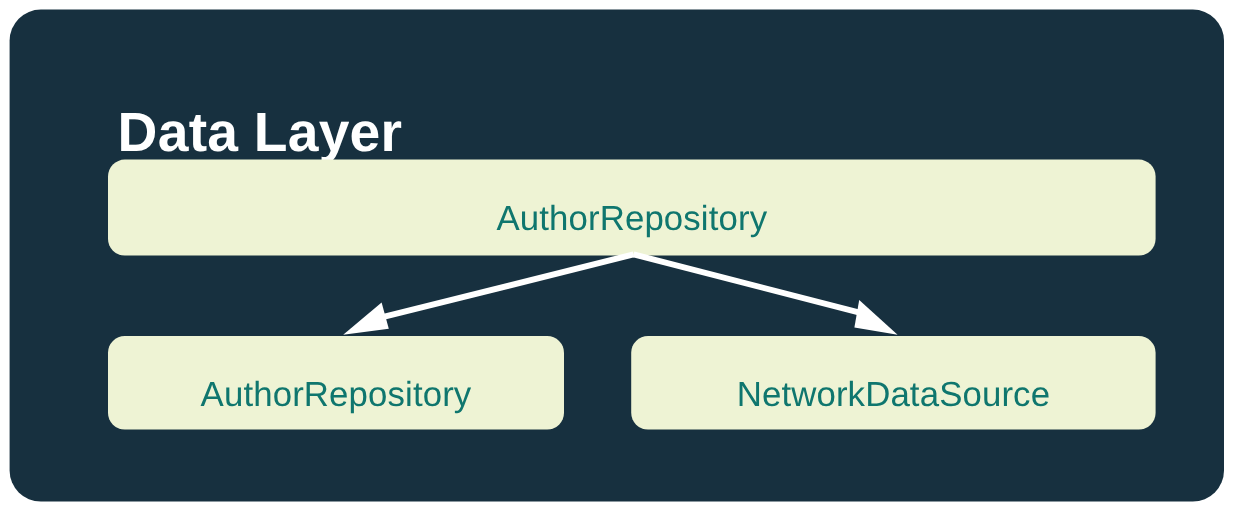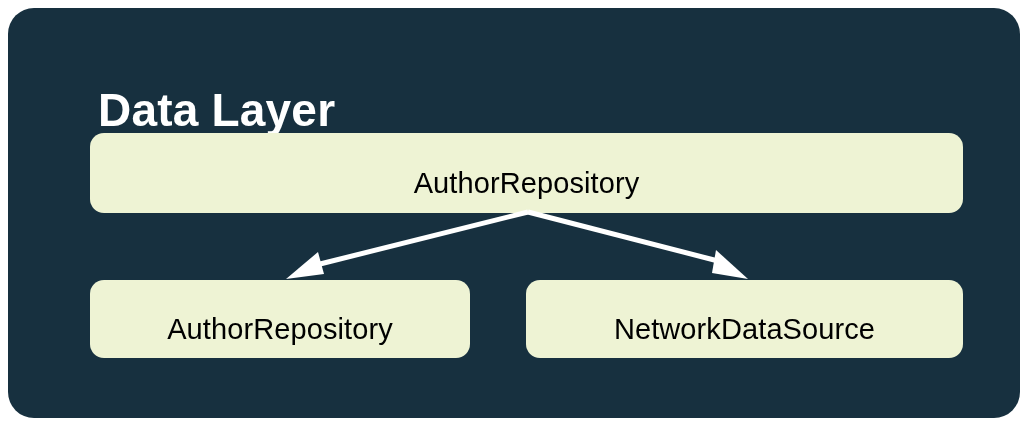--- a/index.html
+++ b/index.html
@@ -46,21 +46,21 @@
     background: #EEF3D4;
     border-radius: 14px;
     display: flex;
     align-items: center;
     justify-content: center;
     box-sizing: border-box;
   }
   .node-label {
     font-size: 29px;
     font-weight: 400;
-    color: #000000;
+    color: #0f766e;
     letter-spacing: 0.1px;
     white-space: nowrap;
     margin-top: 20px;
   }
   .node-repository {
     left: 90px;
     top: 133px;
     width: 873px;
     height: 80px;
   }

